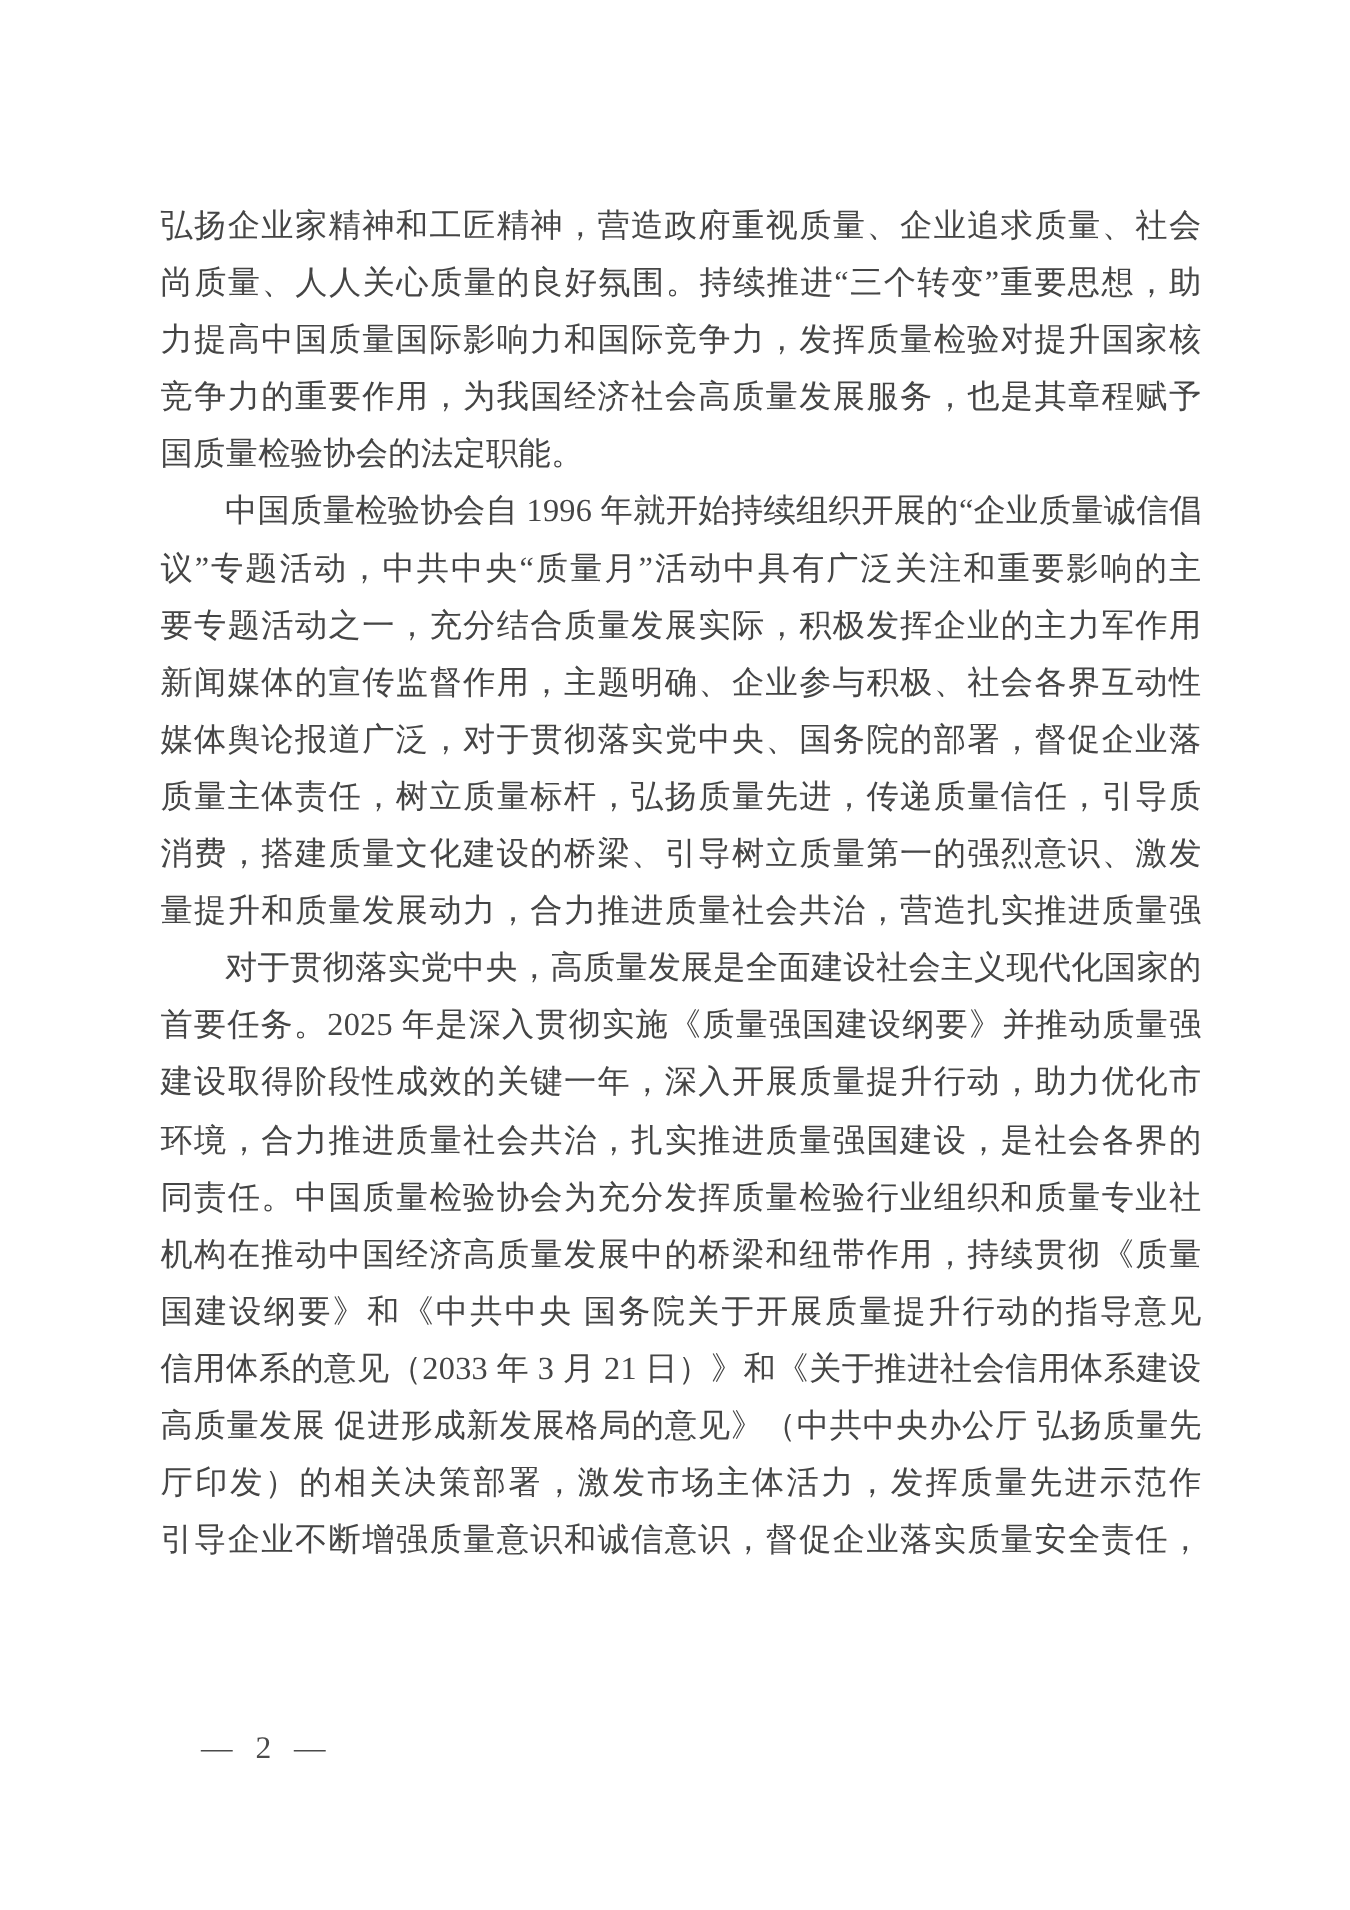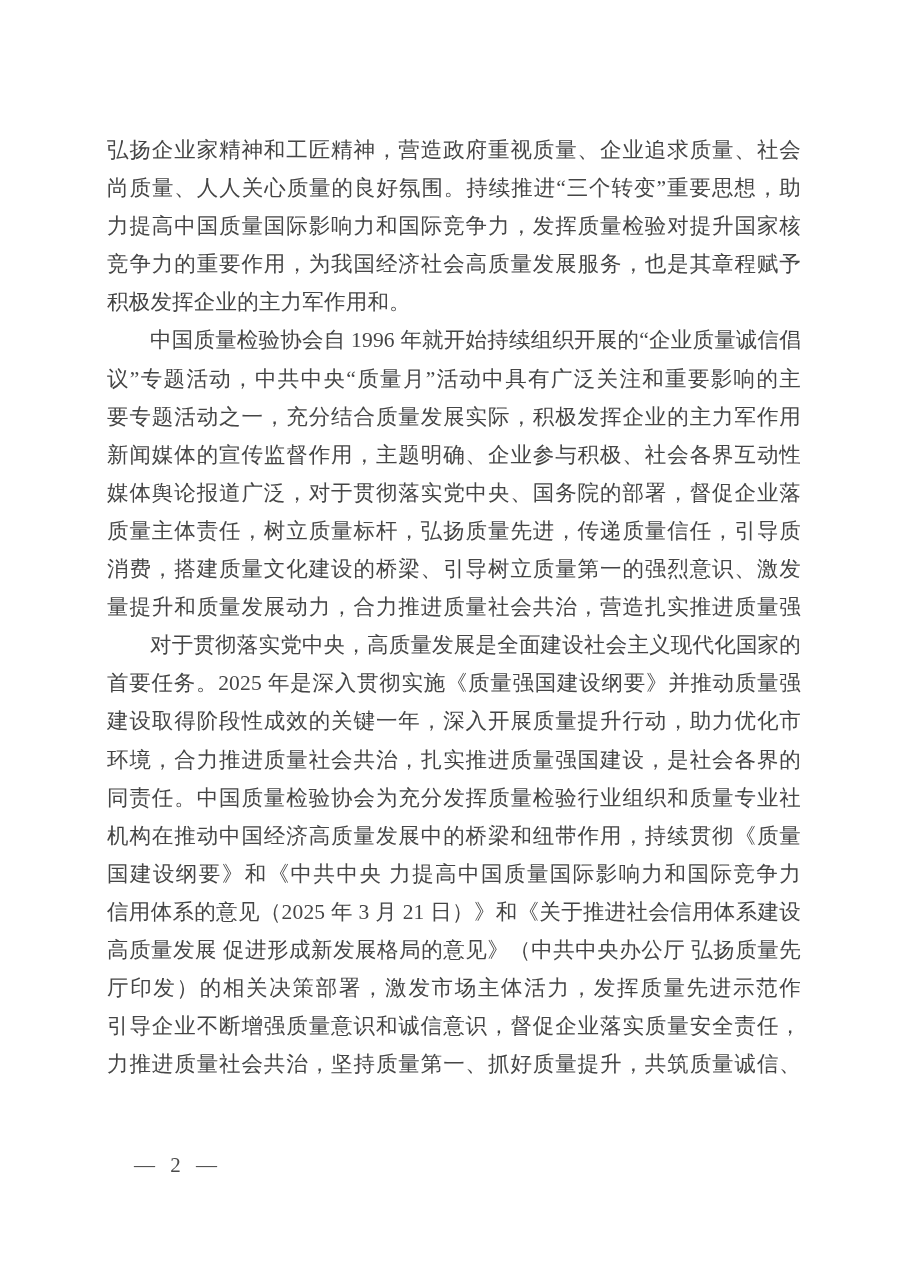--- a/index.html
+++ b/index.html
@@ -56,41 +56,40 @@
 </head>
 <body>
 
 <div class="page">
   <div class="doc-text">
       <div class="paragraph">
         <div class="line">弘扬企业家精神和工匠精神，营造政府重视质量、企业追求质量、社会崇</div>
         <div class="line">尚质量、人人关心质量的良好氛围。持续推进“三个转变”重要思想，助</div>
         <div class="line">力提高中国质量国际影响力和国际竞争力，发挥质量检验对提升国家核心</div>
         <div class="line">竞争力的重要作用，为我国经济社会高质量发展服务，也是其章程赋予中</div>
-        <div class="line no-justify">积极发挥企业的主力军作用和。</div>
+        <div class="line no-justify">国质量检验协会的法定职能。</div>
       </div>
       <div class="paragraph">
         <div class="line indent">中国质量检验协会自 1996 年就开始持续组织开展的“企业质量诚信倡</div>
         <div class="line">议”专题活动，中共中央“质量月”活动中具有广泛关注和重要影响的主</div>
         <div class="line">要专题活动之一，充分结合质量发展实际，积极发挥企业的主力军作用和</div>
         <div class="line">新闻媒体的宣传监督作用，主题明确、企业参与积极、社会各界互动性强、</div>
         <div class="line">媒体舆论报道广泛，对于贯彻落实党中央、国务院的部署，督促企业落实</div>
         <div class="line">质量主体责任，树立质量标杆，弘扬质量先进，传递质量信任，引导质量</div>
         <div class="line">消费，搭建质量文化建设的桥梁、引导树立质量第一的强烈意识、激发质</div>
         <div class="line">量提升和质量发展动力，合力推进质量社会共治，营造扎实推进质量强国</div>
       </div>
       <div class="paragraph">
         <div class="line indent">对于贯彻落实党中央，高质量发展是全面建设社会主义现代化国家的</div>
         <div class="line">首要任务。2025 年是深入贯彻实施《质量强国建设纲要》并推动质量强国</div>
         <div class="line">建设取得阶段性成效的关键一年，深入开展质量提升行动，助力优化市场</div>
         <div class="line">环境，合力推进质量社会共治，扎实推进质量强国建设，是社会各界的共</div>
         <div class="line">同责任。中国质量检验协会为充分发挥质量检验行业组织和质量专业社团</div>
         <div class="line">机构在推动中国经济高质量发展中的桥梁和纽带作用，持续贯彻《质量强</div>
-        <div class="line">国建设纲要》和《中共中央 力提高中国质量国际影响力和国际竞争力</div>
-        <div class="line">信用体系的意见（2025 年 3 月 21 日）》和《关于推进社会信用体系建设</div>
+        <div class="line">国建设纲要》和《中共中央 国务院关于开展质量提升行动的指导意见</div>
+        <div class="line">信用体系的意见（2033 年 3 月 21 日）》和《关于推进社会信用体系建设</div>
         <div class="line">高质量发展 促进形成新发展格局的意见》（中共中央办公厅 弘扬质量先进</div>
         <div class="line">厅印发）的相关决策部署，激发市场主体活力，发挥质量先进示范作用，</div>
         <div class="line">引导企业不断增强质量意识和诚信意识，督促企业落实质量安全责任，合</div>
-        <div class="line">力推进质量社会共治，坚持质量第一、抓好质量提升，共筑质量诚信、</div>
       </div>
     </div>
   <div class="page-number">— 2 —</div>
 </div>
 
 </body></html>

